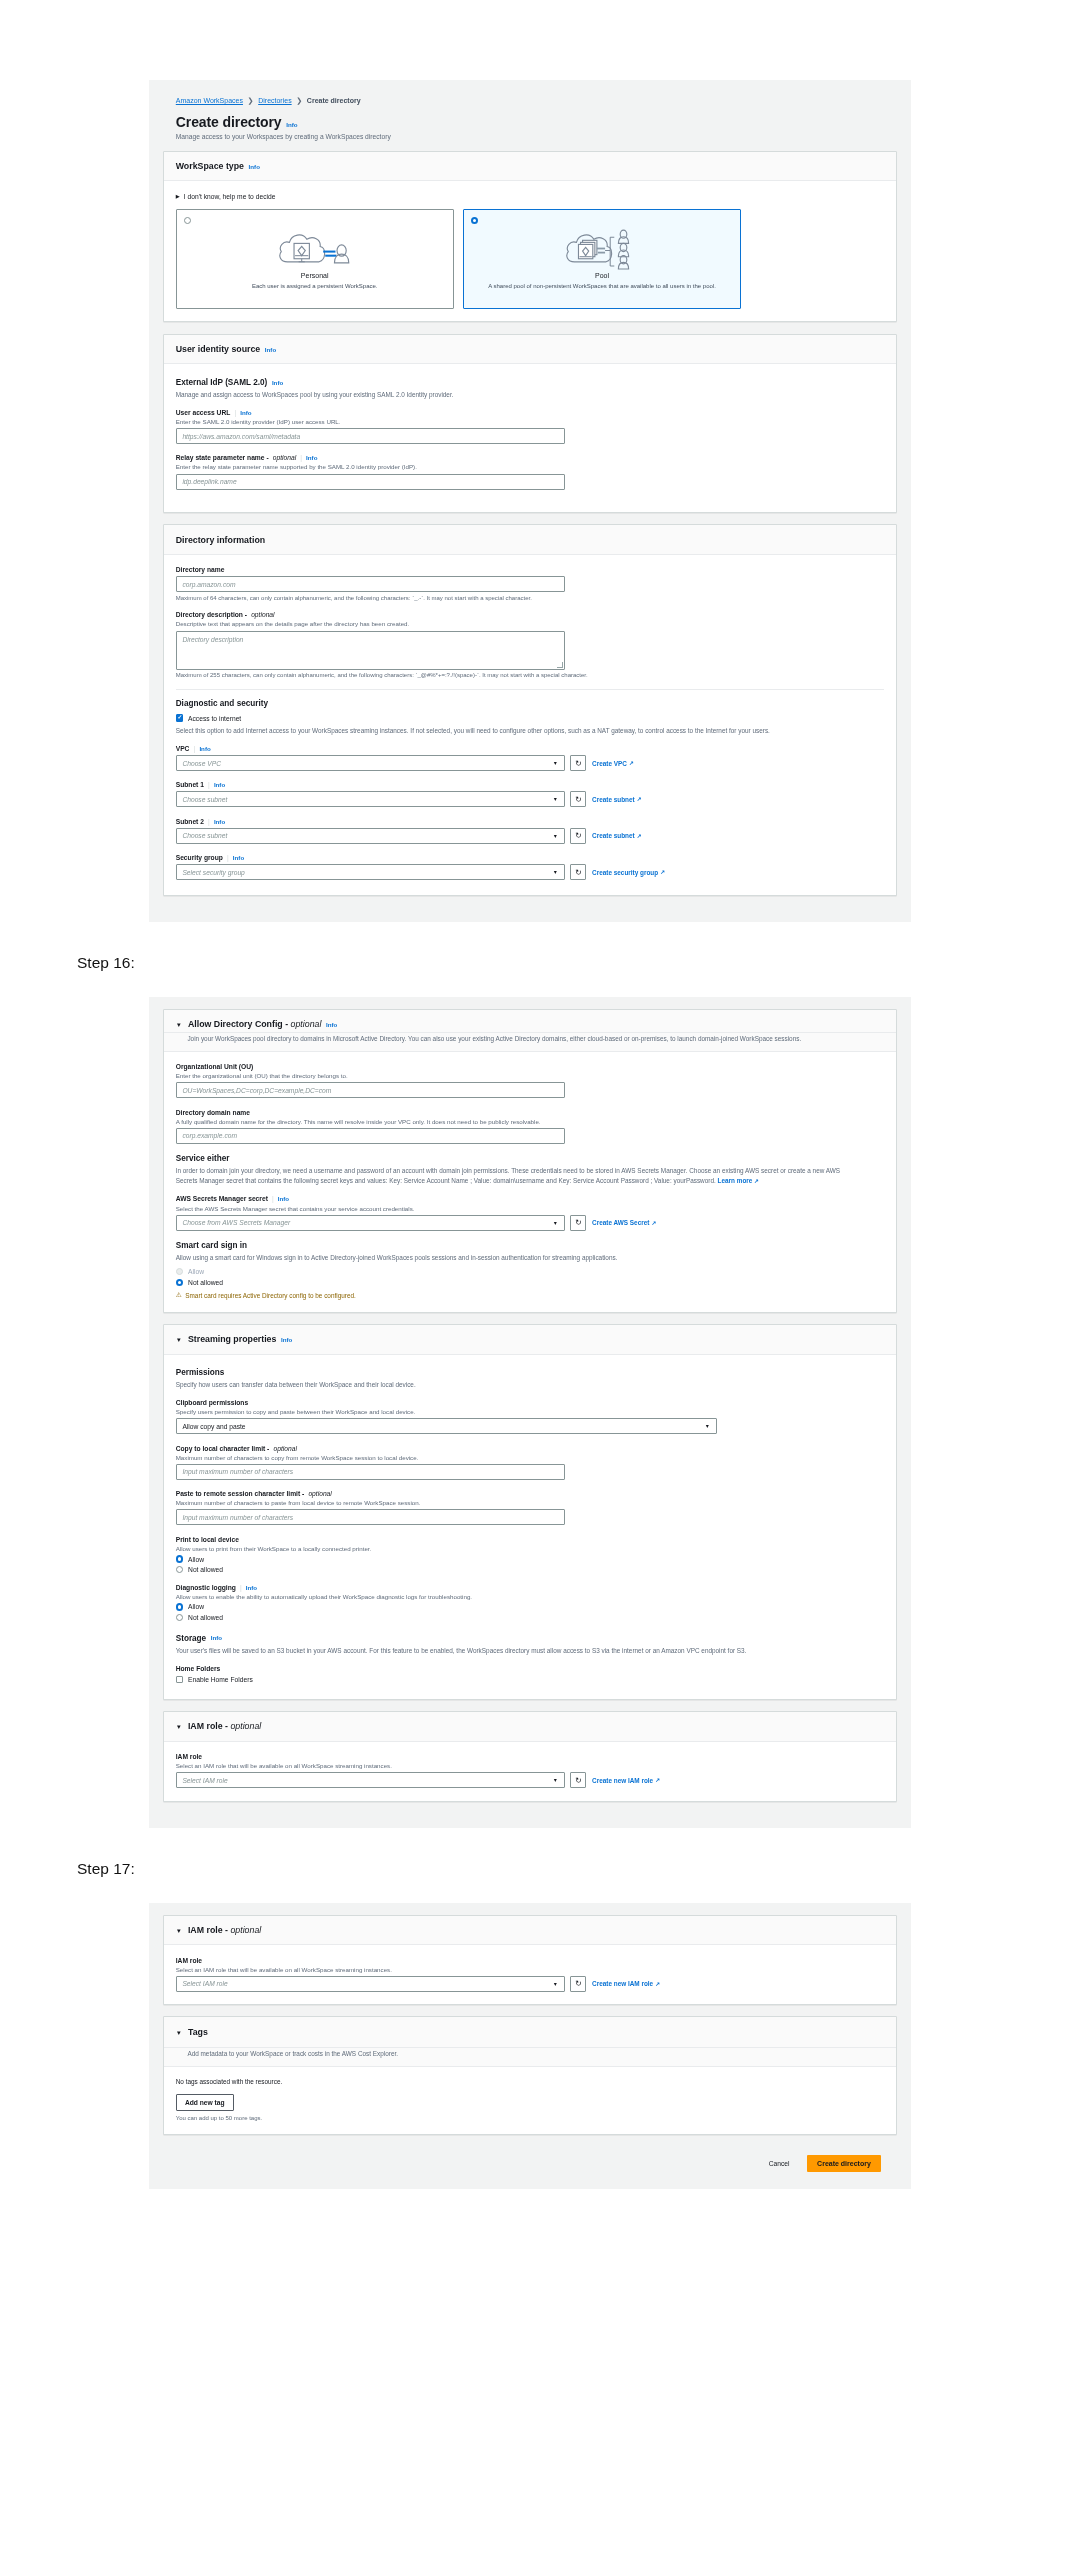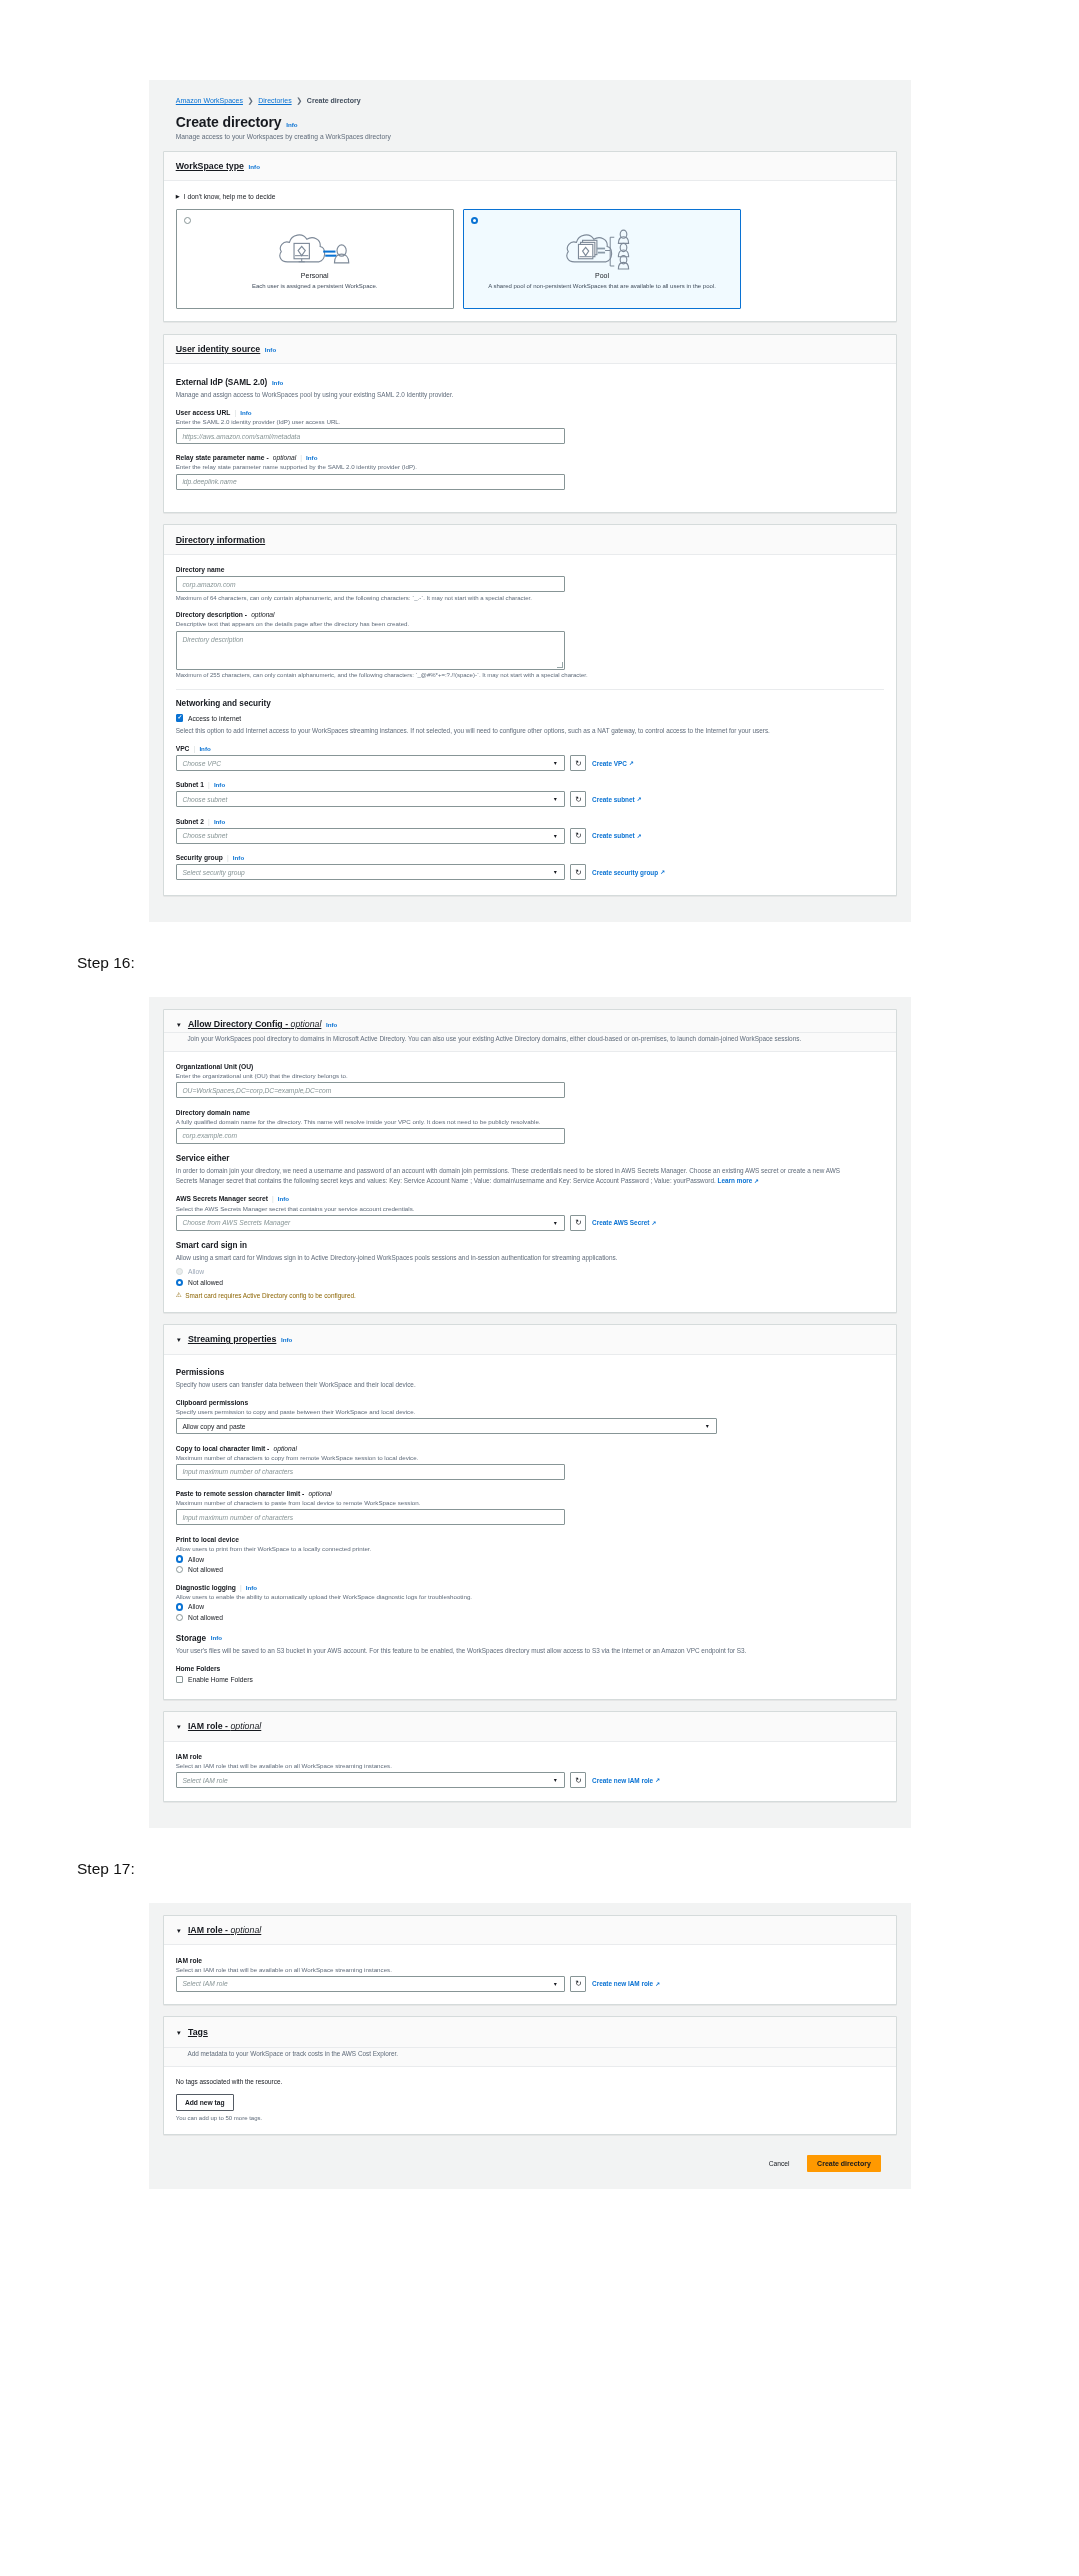--- a/index.html
+++ b/index.html
@@ -55,21 +55,21 @@
     border-radius:1px;
     box-shadow: 0 0.5px 0.5px rgba(0,0,0,0.10);
     margin-bottom: 11.3px;
   }
   .card-header {
     background:#fafafa;
     border-bottom:0.5px solid #e9ebed;
     padding: 9.3px 11.3px 9.3px 11.3px;
     display:flex; align-items:baseline; gap:4.6px;
   }
-  .card-title { font-size:8.8px; font-weight:bold; color:#16191f;text-decoration:underline; }
+  .card-title { font-size:8.8px; font-weight:bold; color:#16191f; }
   .card-title .opt { font-weight:normal; font-style:italic; }
   .caret { font-size:6.2px; color:#16191f; margin-right:1.5px; }
   .header-desc { font-size:6.4px; color:#5f6b7a; padding: 1px 11.3px 7.2px 23px; line-height:1.5; max-width:690px;}
   .card-body { padding: 11.3px 11.3px 12.4px 11.3px; }
 
   
   .sec-title { font-size:8.2px; font-weight:bold; color:#16191f; margin: 2.1px 0 3.1px 0; }
   .sec-desc { font-size:6.4px; color:#5f6b7a; line-height:1.55; margin:0 0 9.3px 0; max-width:670px;}
   .field { margin-bottom: 10.3px; }
   .field-label { font-size:6.7px; font-weight:bold; color:#16191f; display:flex; align-items:center; gap:4.1px;}
@@ -301,21 +301,21 @@
           </div>
           <div class="field-desc">Descriptive text that appears on the details page after the directory has been created.</div>
           <div class="textarea">
             <span class="ph">Directory description</span>
           </div>
           <div class="field-hint">Maximum of 255 characters, can only contain alphanumeric, and the following characters: `_@#%*+=:?./!(space)-`. It may not start with a special character.</div>
         </div>
 
         <div class="divider"></div>
 
-        <div class="sec-title">Networking and security</div>
+        <div class="sec-title">Diagnostic and security</div>
 
         <div class="opt-row" style="margin-top:6.2px">
           <span class="cbx on"></span>
           <span>Access to internet</span>
         </div>
         <div class="sec-desc" style="margin-top:4.1px;">Select this option to add Internet access to your WorkSpaces streaming instances. If not selected, you will need to configure other options, such as a NAT gateway, to control access to the Internet for your users.</div>
 
         <div class="field">
           <div class="field-label">
             <span>VPC</span>

